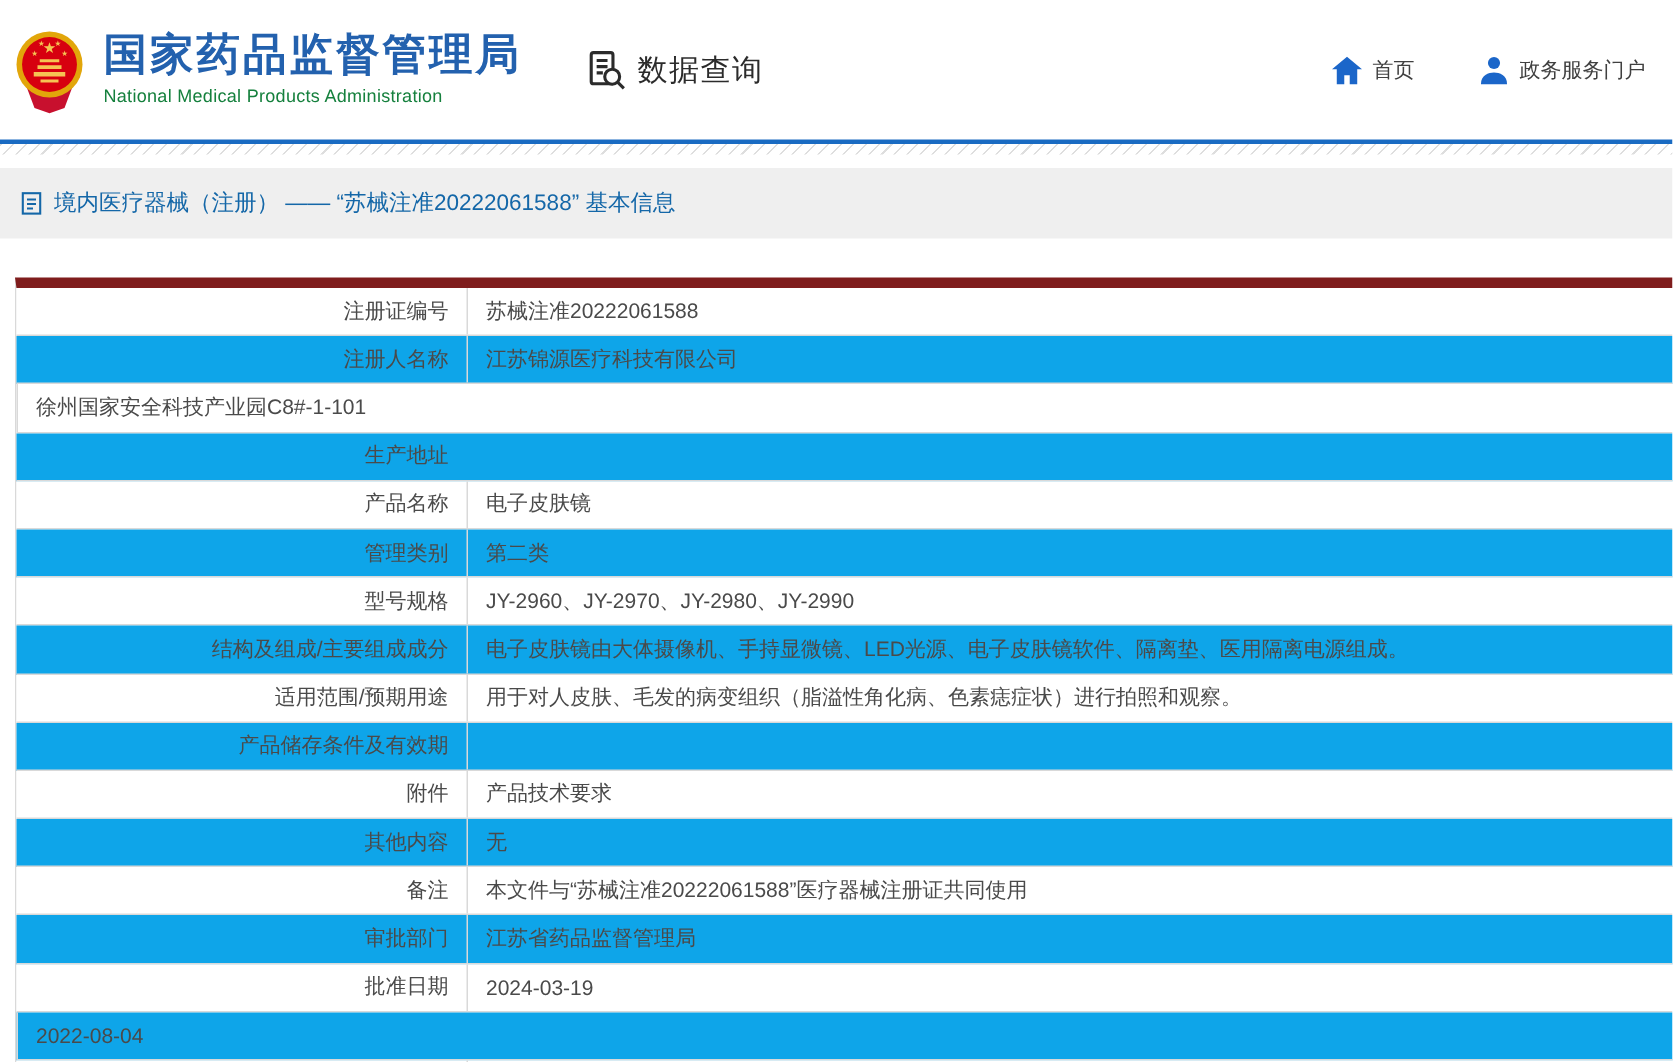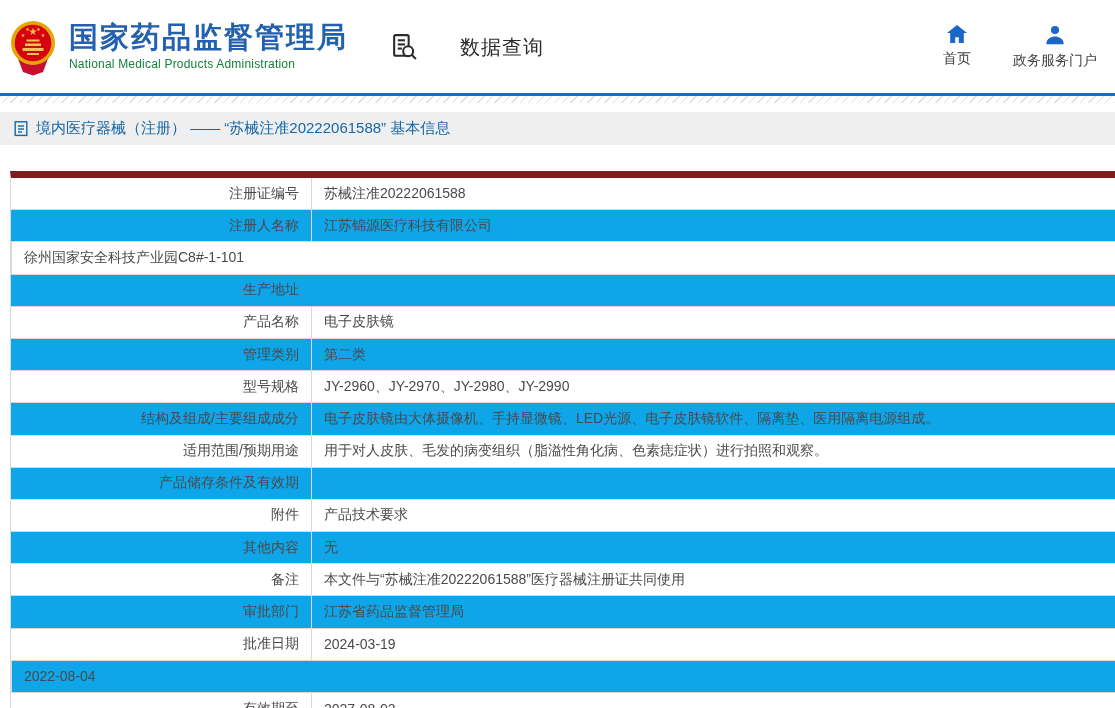--- a/index.html
+++ b/index.html
@@ -8,31 +8,31 @@
     font-family:"Liberation Sans","DejaVu Sans",sans-serif;
     -webkit-font-smoothing:antialiased;
   }
   
   .header{height:93px;display:flex;align-items:center;background:#fff;}
   .brand{display:flex;align-items:center;margin-left:10px;cursor:pointer;}
   .emblem{width:46px;height:58px;flex:0 0 auto;}
   .brand-text{margin-left:13px;}
   .brand-cn{font-size:29px;font-weight:bold;color:#2361ae;letter-spacing:2px;line-height:1.05;}
   .brand-en{font-size:12px;color:#15803d;margin-top:4px;letter-spacing:0.2px;}
-  .dataquery{display:flex;align-items:flex-end;margin-left:42px;color:#2b2b2b;
-    font-size:20px;letter-spacing:1px;cursor:pointer;gap:35px;}
+  .dataquery{display:flex;align-items:center;margin-left:42px;color:#2b2b2b;
+    font-size:20px;letter-spacing:1px;cursor:pointer;}
   .dataquery svg{margin-right:6px;}
   .header-right{margin-left:auto;display:flex;gap:42px;margin-right:18px;}
-  .navitem{display:flex;flex-direction:column;align-items:center;gap:6px;
+  .navitem{display:flex;align-items:center;gap:6px;
     font-size:14px;color:#404040;cursor:pointer;}
   
   .blue-line{height:3px;background:#1a6bc2;}
   .hatch{height:7px;background:repeating-linear-gradient(135deg,#dedede 0 1px,transparent 1px 6px);}
   
-  .breadcrumb{margin-top:9px;height:33px;background:#efefef;display:flex;
+  .breadcrumb{margin-top:9px;height:47px;background:#efefef;display:flex;
     align-items:center;padding-left:13px;gap:7px;color:#1467a8;font-size:15px;}
   .breadcrumb svg{flex:0 0 auto;}
   
   .info-table{margin:26px 0 0 10px;border-top:7px solid #7f1d1d;border-left:1px solid #d9d9d9;}
   .trow{display:flex;height:32.2px;box-sizing:border-box;border-bottom:1px solid #d9d9d9;
     background:#fff;align-items:stretch;}
   .trow.alt{background:#0ea5e9;}
   .tlabel{width:300px;box-sizing:border-box;display:flex;justify-content:flex-end;
     align-items:center;padding-right:12px;color:#4a4a4a;font-size:14px;flex:0 0 auto;}
   .tvalue{flex:1;display:flex;align-items:center;padding-left:12px;

